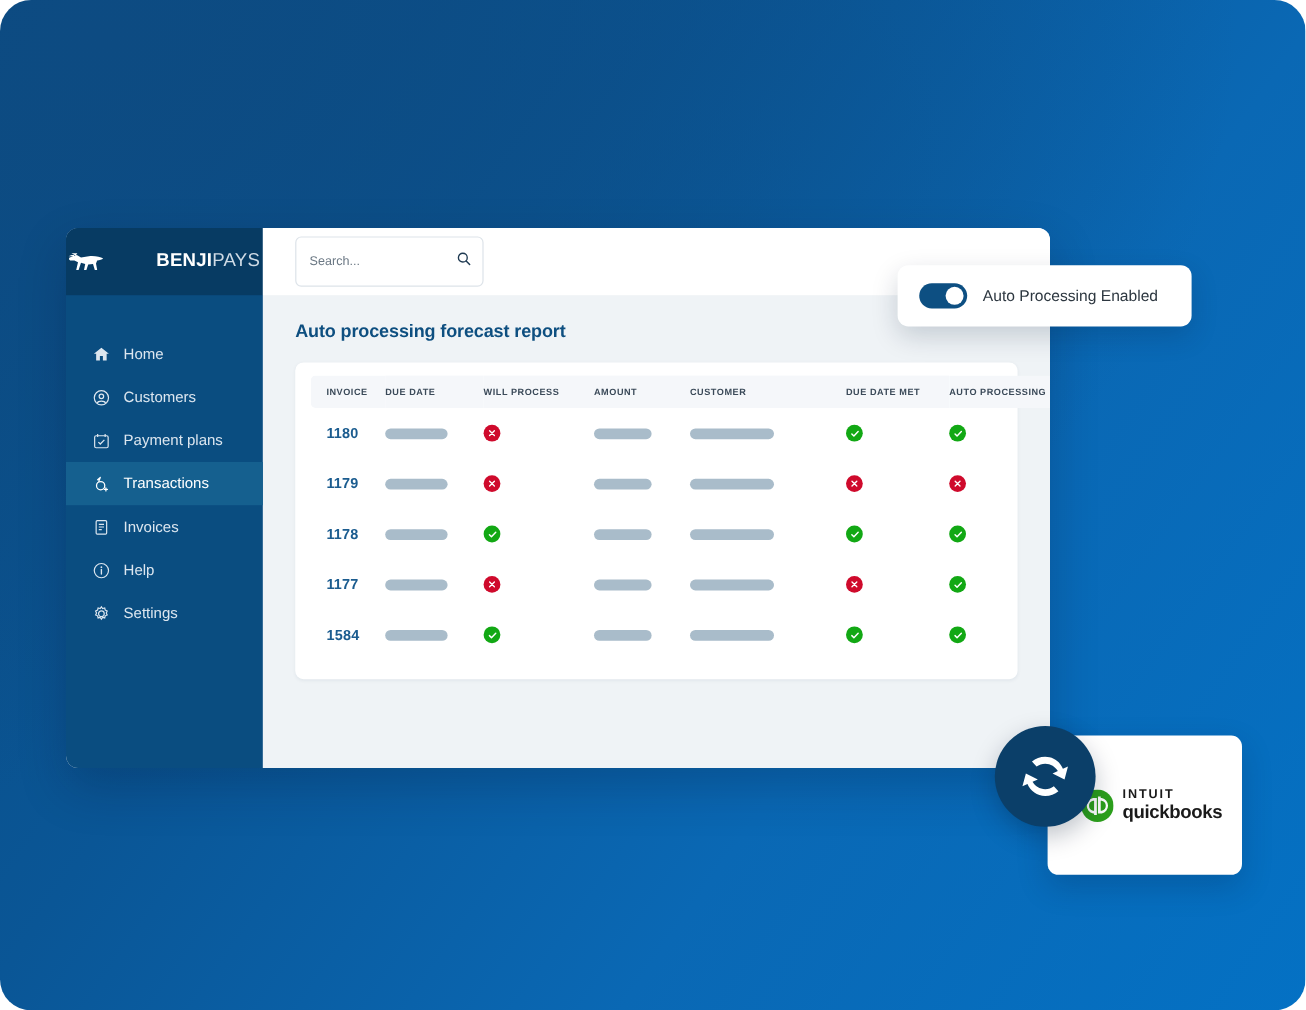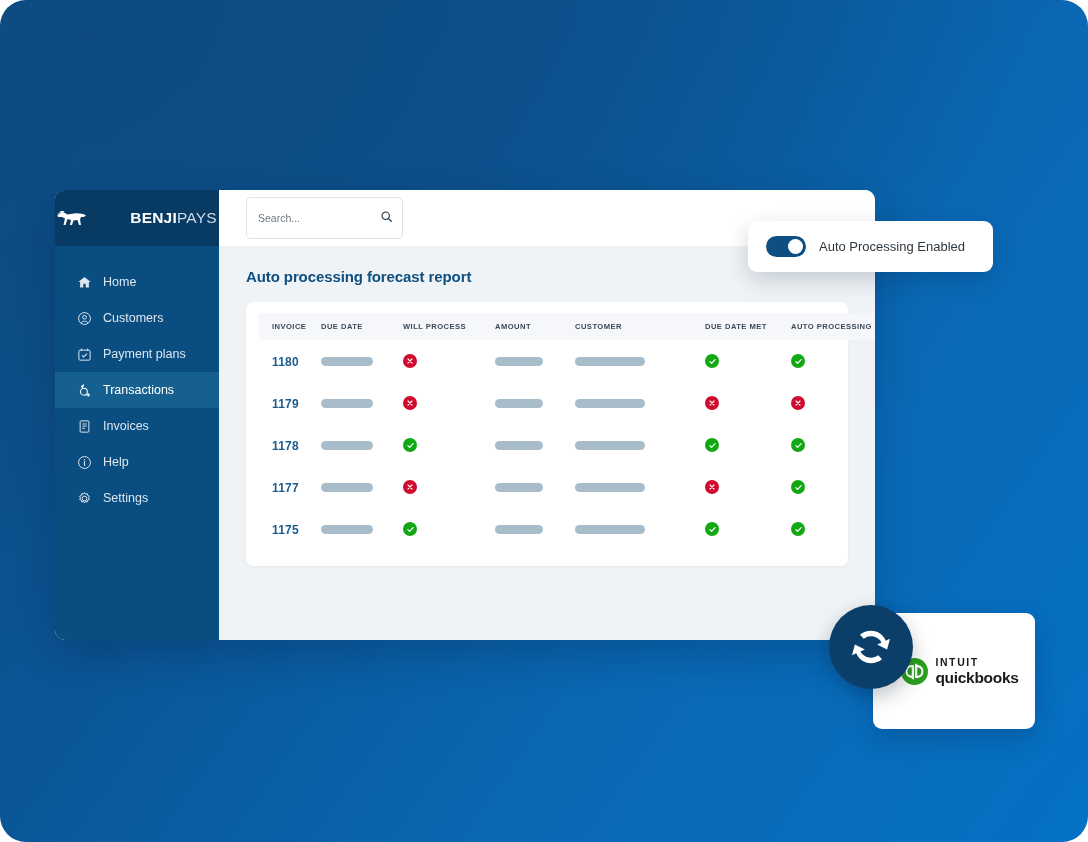--- a/index.html
+++ b/index.html
@@ -56,21 +56,21 @@
   .brand-text {
     font-size: 15.5px;
     letter-spacing: 0.2px;
     color: #ffffff;
     white-space: nowrap;
     margin-left: 36px;
   }
   .brand-text .b1 { font-weight: bold; }
   .brand-text .b2 { font-weight: normal; color: #cfdbe6; }
 
-  .nav { padding-top: 18px; }
+  .nav { padding-top: 31px; }
   .nav-item {
     display: flex;
     align-items: center;
     gap: 11px;
     height: 36px;
     padding-left: 22px;
     color: #dce6ef;
     font-size: 12.5px;
     cursor: pointer;
   }
@@ -518,21 +518,21 @@
                   </td>
                   <td>
                     <div class="status ok">
                       <svg width="9" height="9" viewBox="0 0 24 24">
                         <path d="M5 12.5 l4.5 4.5 L19 7" fill="none" stroke="#ffffff" stroke-width="3.2" stroke-linecap="round" stroke-linejoin="round"></path>
                       </svg>
                     </div>
                   </td>
                 </tr>
                 <tr>
-                  <td><span class="inv-num">1175</span></td>
+                  <td><span class="inv-num">1584</span></td>
                   <td>
                     <div class="skeleton sk-due"></div>
                   </td>
                   <td>
                     <div class="status ok">
                       <svg width="9" height="9" viewBox="0 0 24 24">
                         <path d="M5 12.5 l4.5 4.5 L19 7" fill="none" stroke="#ffffff" stroke-width="3.2" stroke-linecap="round" stroke-linejoin="round"></path>
                       </svg>
                     </div>
                   </td>

